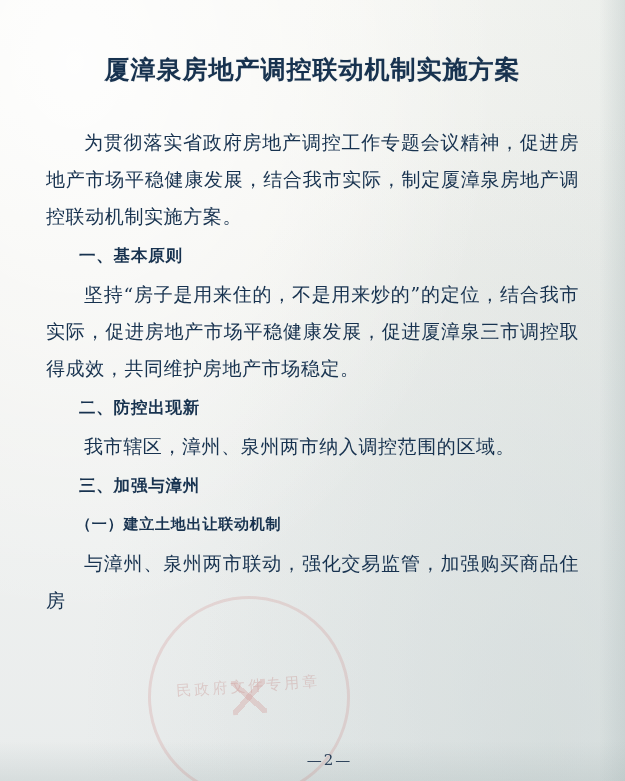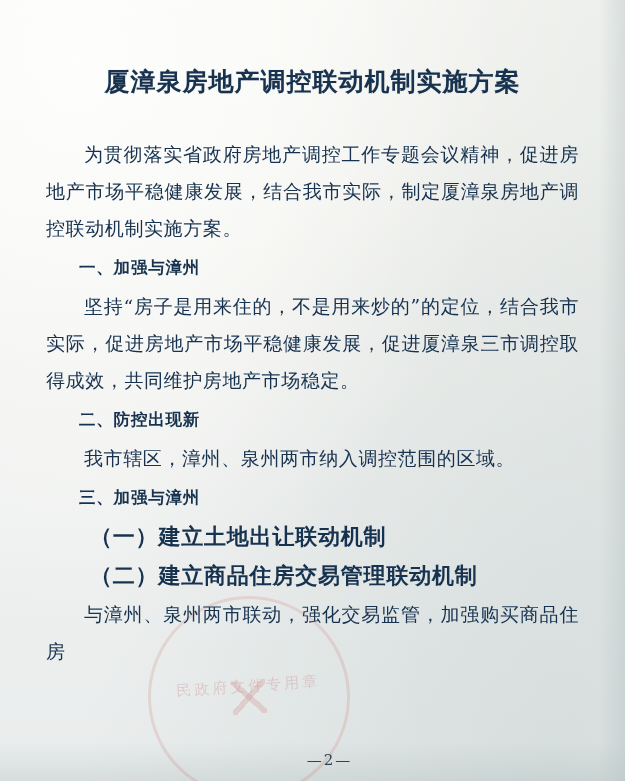--- a/index.html
+++ b/index.html
@@ -37,21 +37,21 @@
     position: relative;
     z-index: 3;
     padding: 0 46px;
   }
   .doc-title {
     text-align: center;
     font-size: 25px;
     font-weight: bold;
     letter-spacing: 1px;
     color: #17324f;
-    margin: 12px;
+    margin: 0;
     padding-top: 53px;
     font-family: "DejaVu Serif", "Liberation Serif", serif;
     text-shadow: 0 0 1px rgba(23,50,79,0.25);
   }
   .body-text {
     margin-top: 38px;
   }
   p.para {
     margin: 0 0 2px 0;
     font-size: 19px;
@@ -65,21 +65,21 @@
     margin: 0 0 2px 0;
     font-size: 16.5px;
     line-height: 37px;
     color: #17324f;
     font-weight: bold;
     text-indent: 2em;
     letter-spacing: 0.8px;
   }
   p.subheading {
     margin: 0 0 2px 0;
-    font-size: 22px;
+    font-size: 15px;
     line-height: 37px;
     color: #17324f;
     font-weight: bold;
     text-indent: 2em;
     letter-spacing: 0.8px;
   }
   .page-number {
     position: absolute;
     left: 0;
     right: 0;
@@ -163,27 +163,26 @@
 
   <div class="seal">
     <div class="seal-text">民政府文件专用章</div>
   </div>
 
   <div class="content">
     <h1 class="doc-title">厦漳泉房地产调控联动机制实施方案</h1>
 
     <div class="body-text">
       <p class="para">为贯彻落实省政府房地产调控工作专题会议精神，促进房地产市场平稳健康发展，结合我市实际，制定厦漳泉房地产调控联动机制实施方案。</p>
-      <p class="heading">一、加强与漳州</p>
+      <p class="heading">一、基本原则</p>
       <p class="para">坚持“房子是用来住的，不是用来炒的”的定位，结合我市实际，促进房地产市场平稳健康发展，促进厦漳泉三市调控取得成效，共同维护房地产市场稳定。</p>
       <p class="heading">二、防控出现新</p>
       <p class="para">我市辖区，漳州、泉州两市纳入调控范围的区域。</p>
       <p class="heading">三、加强与漳州</p>
       <p class="subheading">（一）建立土地出让联动机制</p>
-      <p class="subheading">（二）建立商品住房交易管理联动机制</p>
       <p class="para">与漳州、泉州两市联动，强化交易监管，加强购买商品住房</p>
     </div>
   </div>
 
   <div class="page-number">
     <span class="page-number-inner">—2—</span>
   </div>
 
 </div>
 

